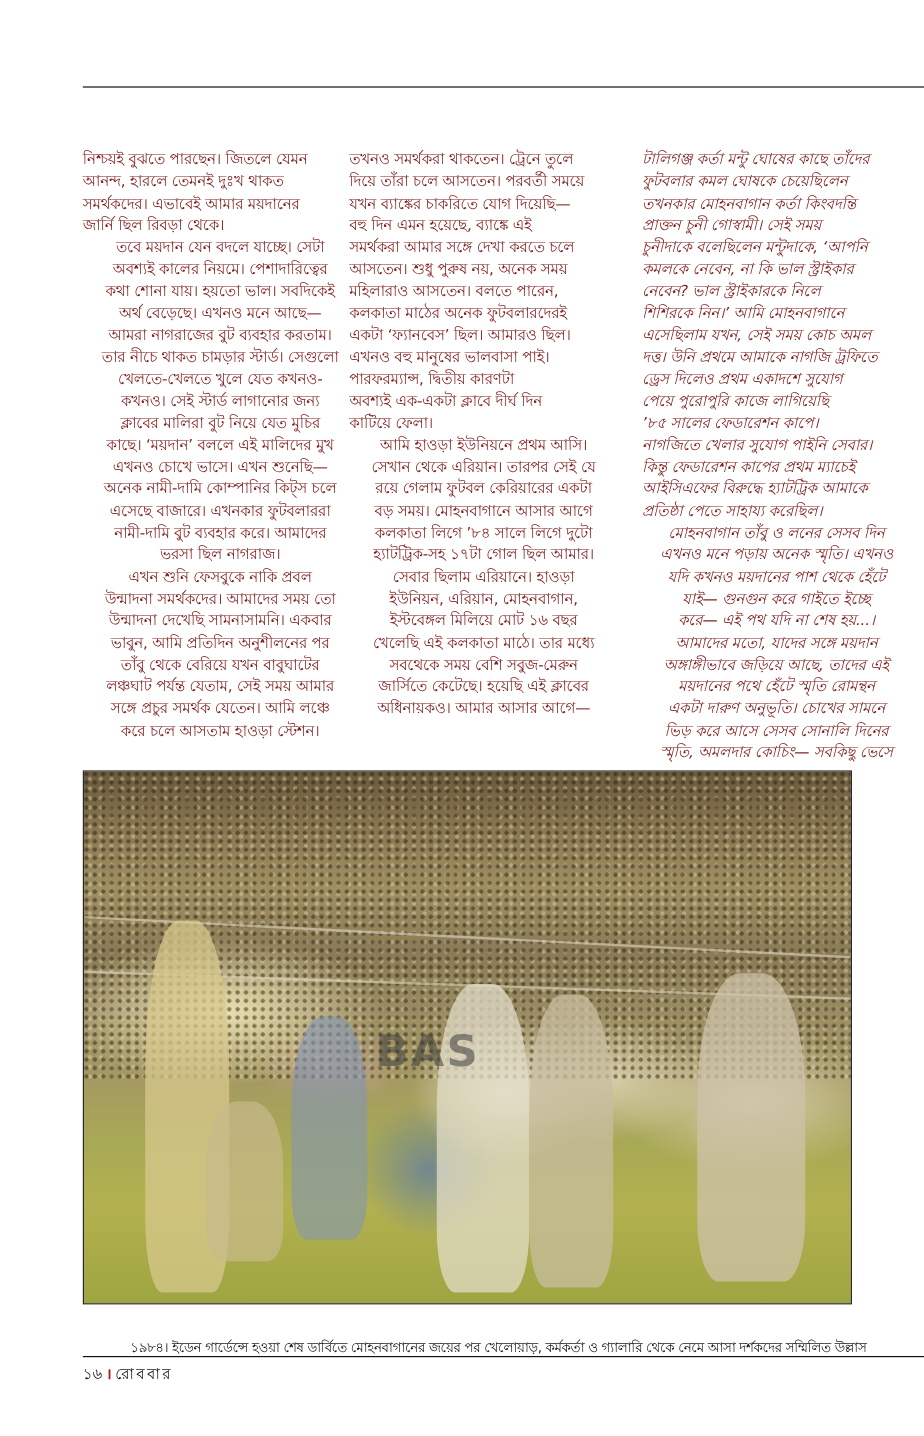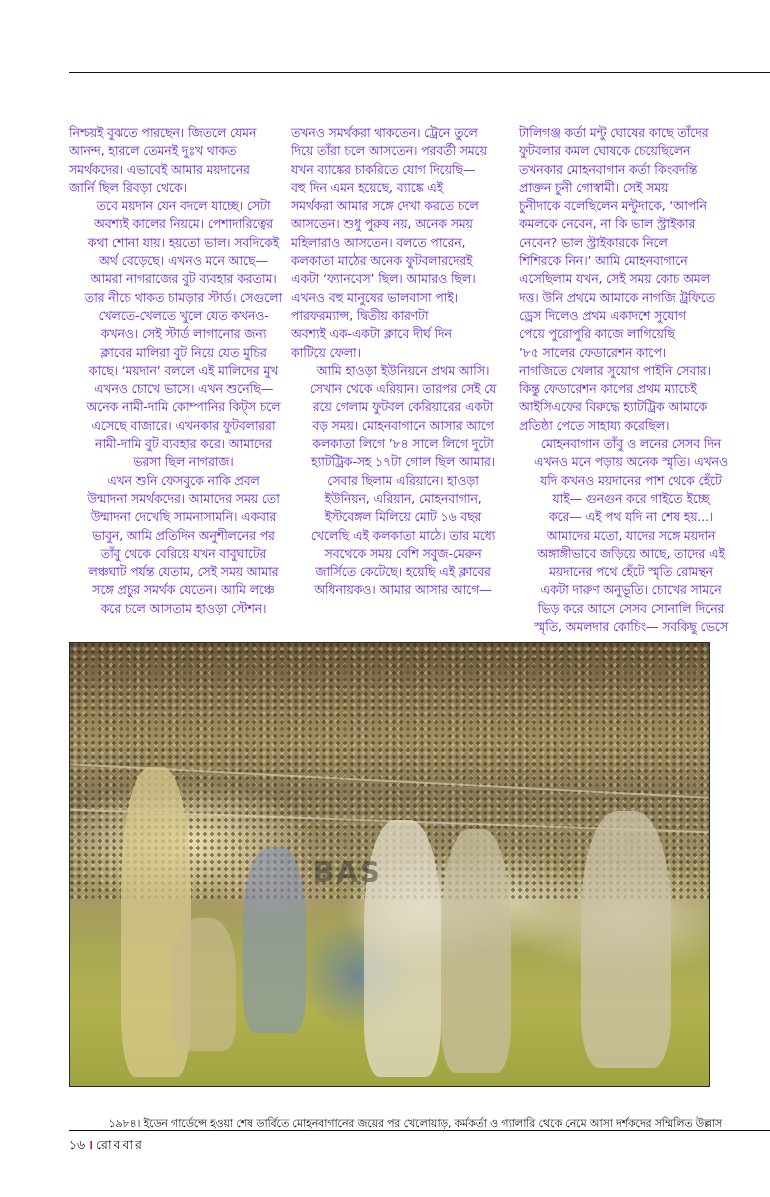--- a/index.html
+++ b/index.html
@@ -29,25 +29,25 @@
       left: 69px;
       width: 648px;
       height: 500px;
     }
     .col {
       position: absolute;
       top: 0;
       font-size: 12.6px;
       line-height: 18.3px;
       letter-spacing: -0.2px;
-      color: #6d28d9;
+      color: #7f1d1d;
     }
     .col-1 { left: 0; width: 215px; }
     .col-2 { left: 222px; width: 210px; }
-    .col-3 { left: 450px; width: 210px; }
+    .col-3 { left: 466px; width: 210px; font-style: italic; }
     .col p {
       margin: 0;
       text-indent: 0;
     }
     .col p.indent {
       text-indent: 14px;
       text-align: center;
     }
     .col .line {
       display: block;
@@ -108,21 +108,21 @@
     .photo .figure.f3 { left: 46%; top: 40%; width: 12%; height: 58%; background: rgba(225,220,200,0.75); }
     .photo .figure.f4 { left: 58%; top: 42%; width: 11%; height: 55%; background: rgba(200,190,160,0.75); }
     .photo .figure.f5 { left: 80%; top: 38%; width: 14%; height: 58%; background: rgba(205,195,170,0.75); }
     .photo .figure.f6 { left: 16%; top: 62%; width: 10%; height: 30%; background: rgba(200,185,140,0.7); }
     .photo .banner-text {
       position: absolute;
       left: 38%;
       top: 48%;
       font-family: "DejaVu Sans", sans-serif;
       font-weight: bold;
-      font-size: 28px;
+      font-size: 36px;
       color: rgba(60,60,60,0.55);
       letter-spacing: 2px;
     }
     .caption {
       position: absolute;
       top: 1093px;
       right: 48px;
       font-size: 11.2px;
       line-height: 14px;
       letter-spacing: -0.3px;

